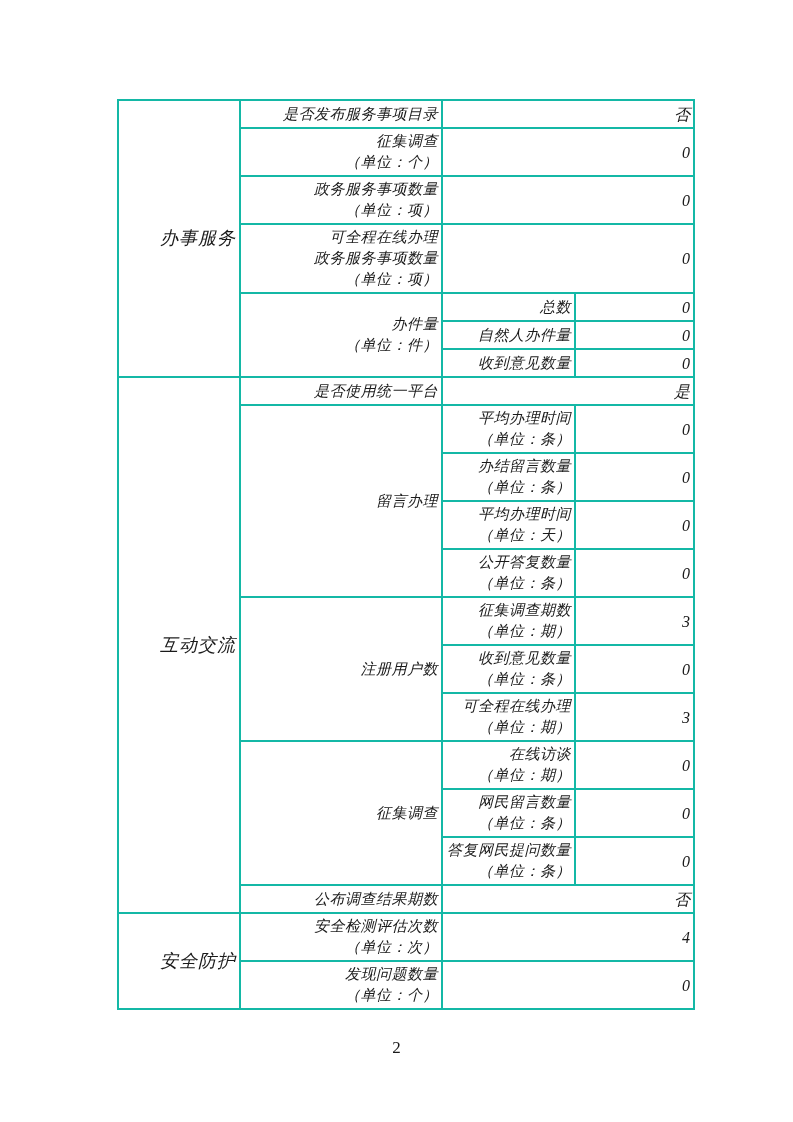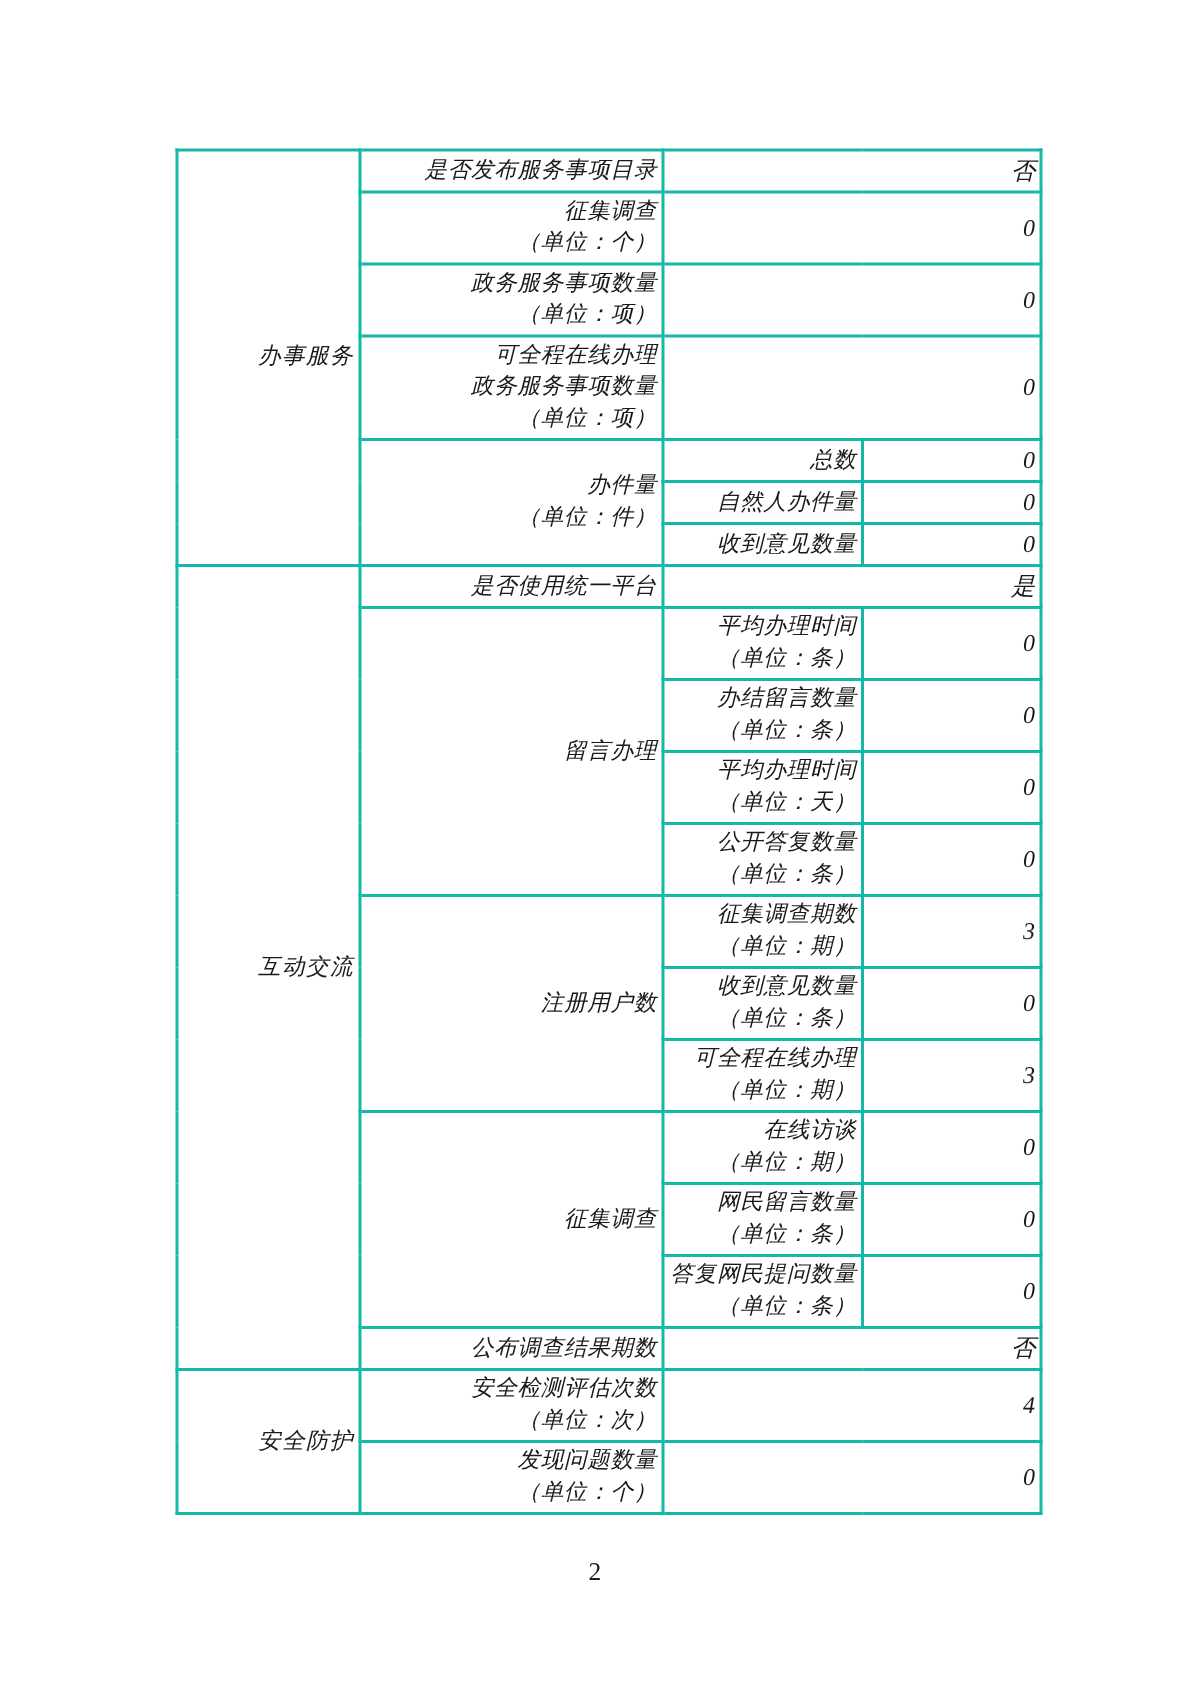--- a/index.html
+++ b/index.html
@@ -28,21 +28,21 @@
     border: 2px solid #14b8a6;
     text-align: right;
     vertical-align: middle;
     font-size: 15px;
     line-height: 21px;
     padding: 2px 3px;
     letter-spacing: 0.5px;
     overflow: hidden;
     font-style: italic;
   }
-  td.category-cell { font-size: 15px; letter-spacing: 1px; }
+  td.category-cell { font-size: 18px; letter-spacing: 1px; }
   td.value-cell { font-size: 16px; letter-spacing: 0; }
   td.lines-1 { height: 28px; }
   td.lines-2 { height: 46px; }
   td.lines-3 { height: 68px; }
   td .label-line { display: block; }
   .page-number {
     position: absolute;
     top: 1038px;
     left: 0;
     width: 100%;

